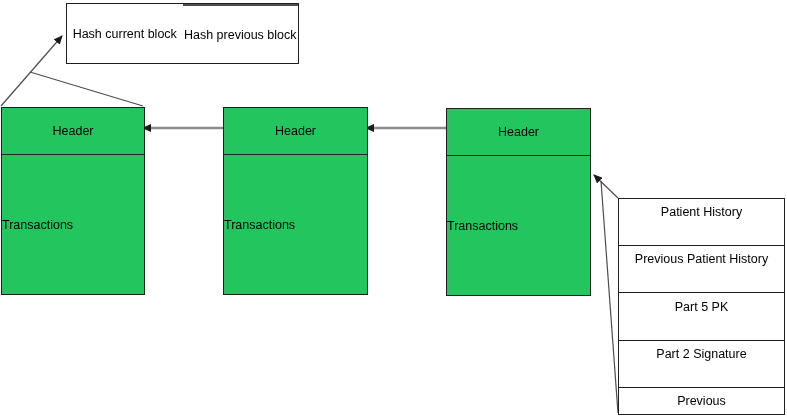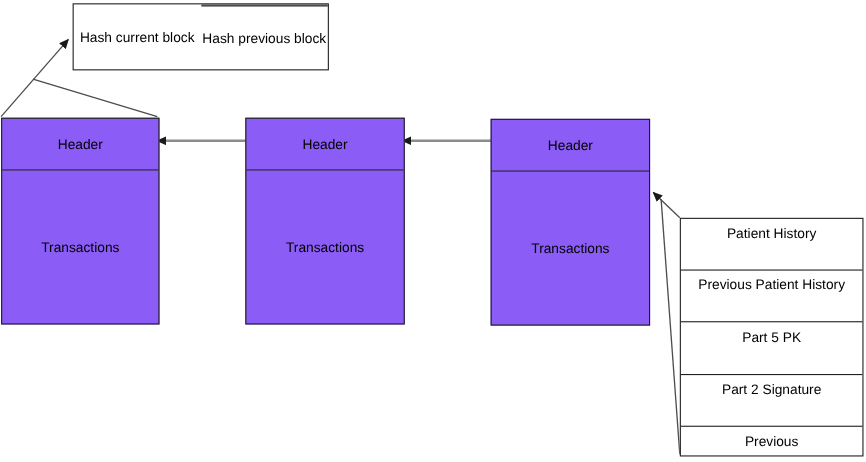--- a/index.html
+++ b/index.html
@@ -48,42 +48,42 @@
   }
   .hash-box .hrow + .hrow {
     border-top: 2px solid #4d4d4d;
   }
   
   .block {
     position: absolute;
     top: 107px;
     width: 145px;
     height: 188px;
-    background: #8b5cf6;
+    background: #22c55e;
     border: 1.5px solid #1f1f1f;
     box-sizing: border-box;
     display: flex;
     flex-direction: column;
   }
   .block.b1 { left: 1px; width: 144px; }
   .block.b2 { left: 223px; }
   .block.b3 { left: 446px; top: 108px; }
   .block .header {
     height: 46px;
     flex: none;
     border-bottom: 1.5px solid #262626;
     display: flex;
     align-items: center;
     justify-content: center;
   }
   .block .body {
     flex: 1;
     display: flex;
     align-items: center;
-    justify-content: center;
+    justify-content: flex-start;
   }
   
   .detail-table {
     position: absolute;
     left: 618px;
     top: 198px;
     width: 167px;
     height: 217px;
     background: #ffffff;
     border: 1.5px solid #1f1f1f;

